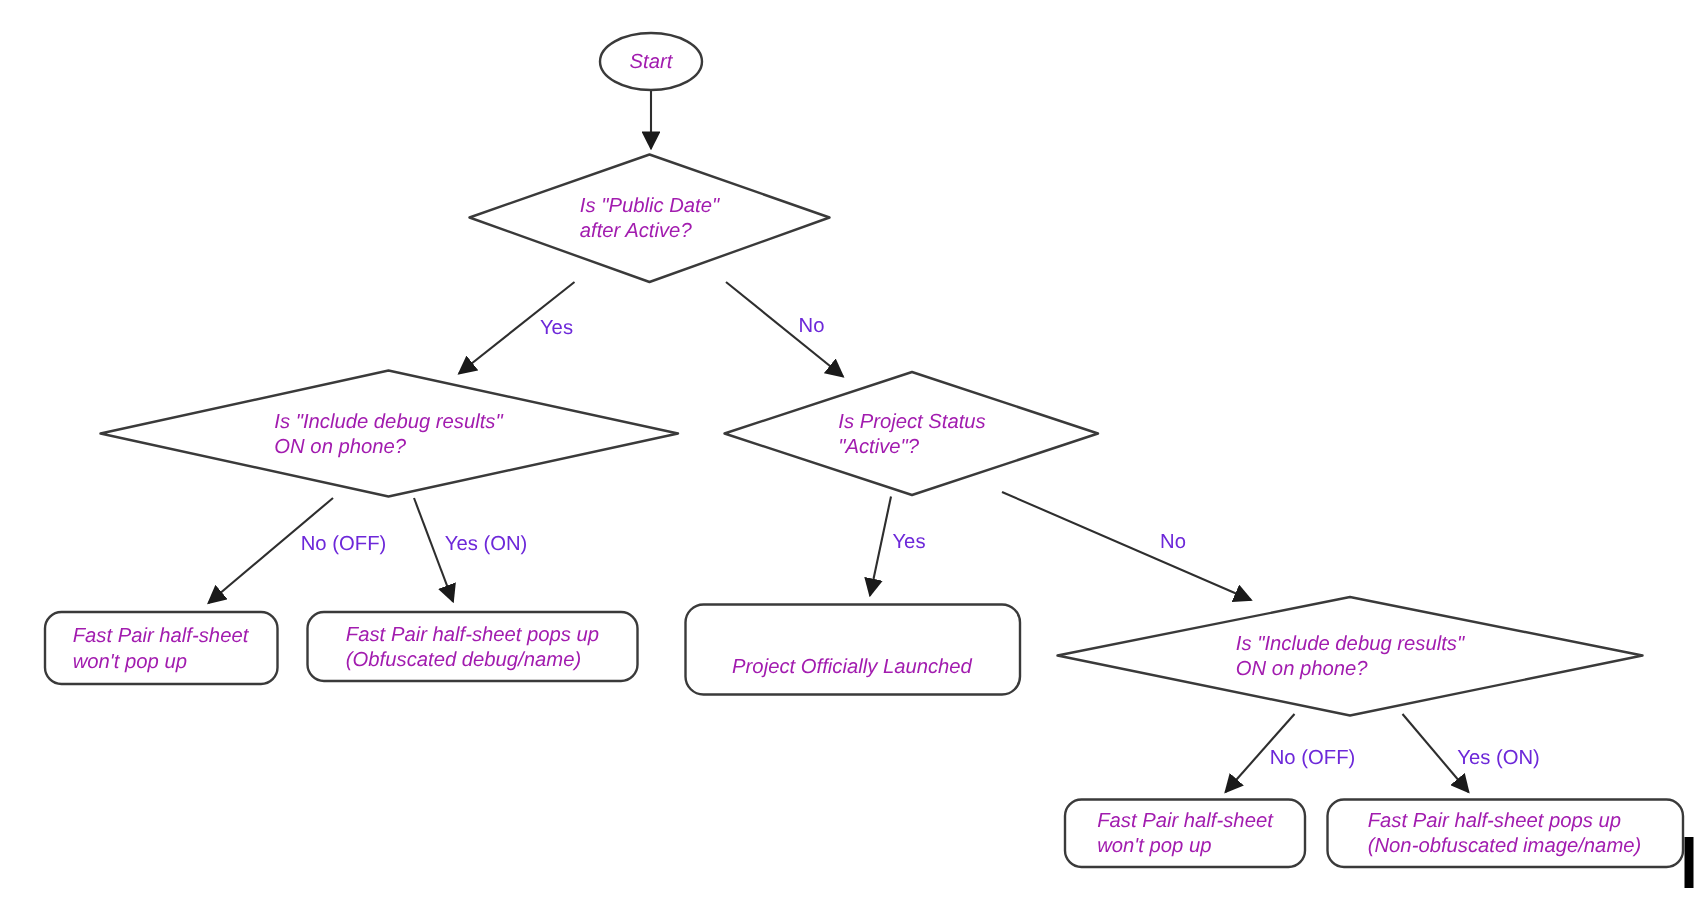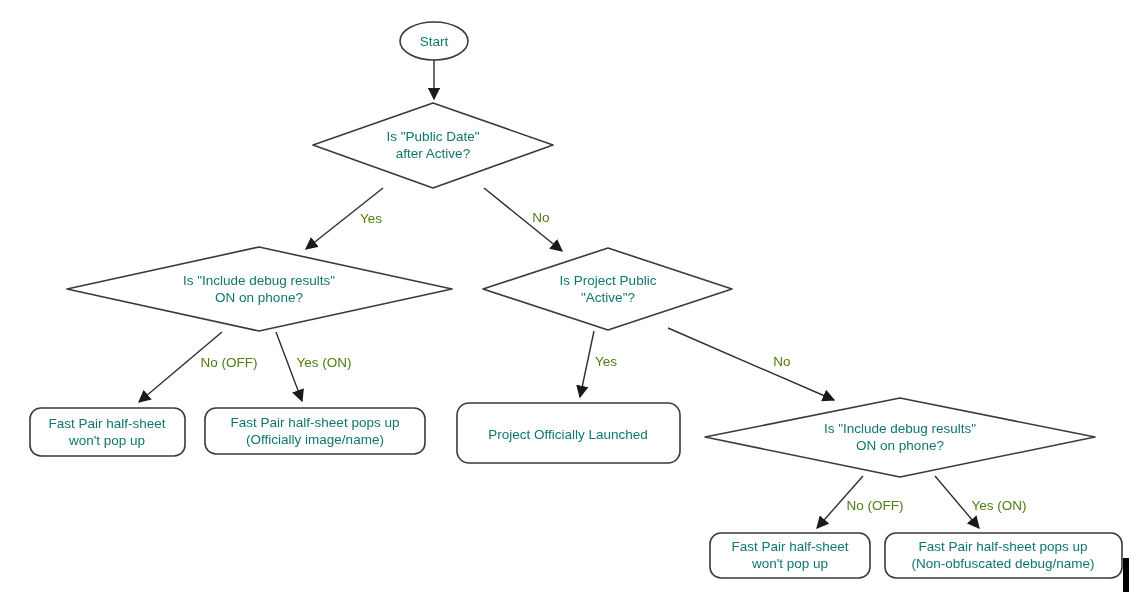--- a/index.html
+++ b/index.html
@@ -7,33 +7,33 @@
     position:relative;
     width:1133px;height:598px;
     background:#ffffff;
     font-family:"Liberation Sans", sans-serif;
     overflow:hidden;
   }
   #diagram-svg{position:absolute;left:0;top:0;}
   .lbl{
     position:absolute;
     transform:translate(-50%,-50%);
-    text-align:center;
     white-space:nowrap;
     font-size:13.5px;
     line-height:17px;
-    color:#0f766e;
+    color:#a21caf;
+    font-style:italic;
   }
   .lbl span{display:block;}
   .edge-lbl{
     position:absolute;
     transform:translate(-50%,-50%);
     white-space:nowrap;
     font-size:13.5px;
-    color:#4d7c0f;
+    color:#6d28d9;
   }
 </style>
 </head>
 <body>
 
 <div id="canvas">
 
   <svg id="diagram-svg" width="1133" height="598" viewBox="0 0 1133 598">
     <defs>
       <marker id="arrow" viewBox="0 0 10 10" refX="9" refY="5" markerWidth="9" markerHeight="9" orient="auto-start-reverse">
@@ -77,51 +77,51 @@
     <span>Is "Public Date"</span>
     <span>after Active?</span>
   </div>
 
   <div class="lbl" style="left:259px;top:289px;">
     <span>Is "Include debug results"</span>
     <span>ON on phone?</span>
   </div>
 
   <div class="lbl" style="left:608px;top:289px;">
-    <span>Is Project Public</span>
+    <span>Is Project Status</span>
     <span>"Active"?</span>
   </div>
 
   <div class="lbl" style="left:900px;top:437px;">
     <span>Is "Include debug results"</span>
     <span>ON on phone?</span>
   </div>
 
   <div class="lbl" style="left:107px;top:432px;">
     <span>Fast Pair half-sheet</span>
     <span>won't pop up</span>
   </div>
 
   <div class="lbl" style="left:315px;top:431px;">
     <span>Fast Pair half-sheet pops up</span>
-    <span>(Officially image/name)</span>
+    <span>(Obfuscated debug/name)</span>
   </div>
 
-  <div class="lbl" style="left:568px;top:434px;">
+  <div class="lbl" style="left:568px;top:444px;">
     <span>Project Officially Launched</span>
   </div>
 
   <div class="lbl" style="left:790px;top:555px;">
     <span>Fast Pair half-sheet</span>
     <span>won't pop up</span>
   </div>
 
   <div class="lbl" style="left:1003px;top:555px;">
     <span>Fast Pair half-sheet pops up</span>
-    <span>(Non-obfuscated debug/name)</span>
+    <span>(Non-obfuscated image/name)</span>
   </div>
 
   <div class="edge-lbl" style="left:371px;top:218px;">Yes</div>
   <div class="edge-lbl" style="left:541px;top:217px;">No</div>
   <div class="edge-lbl" style="left:229px;top:362px;">No (OFF)</div>
   <div class="edge-lbl" style="left:324px;top:362px;">Yes (ON)</div>
   <div class="edge-lbl" style="left:606px;top:361px;">Yes</div>
   <div class="edge-lbl" style="left:782px;top:361px;">No</div>
   <div class="edge-lbl" style="left:875px;top:505px;">No (OFF)</div>
   <div class="edge-lbl" style="left:999px;top:505px;">Yes (ON)</div>

